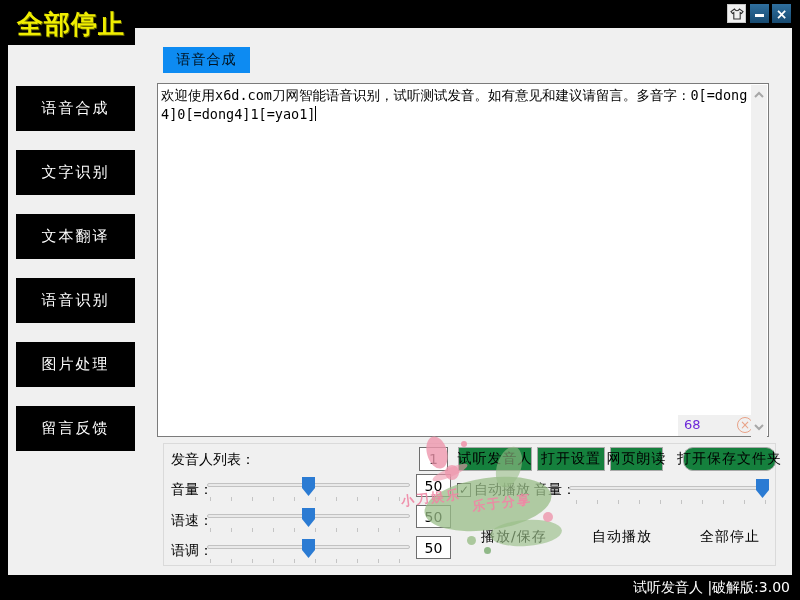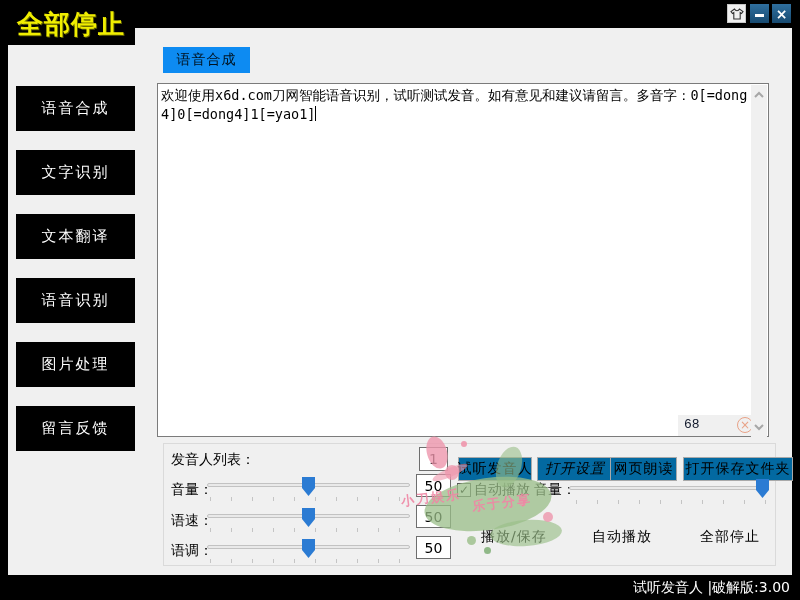--- a/index.html
+++ b/index.html
@@ -37,44 +37,44 @@
   
   .editor { left:157px; top:83px; width:612px; height:354px; background:#fff;
     border:1px solid #7b7b7b; }
   .editor-text { position:absolute; left:3px; top:2px; width:588px;
     font-family:"DejaVu Sans Mono","Liberation Mono",monospace;
     font-size:13.5px; line-height:19px; white-space:pre-wrap; word-break:break-all; }
   .caret { display:inline-block; width:1px; height:15px; background:#000; vertical-align:-2px; }
   .v-scrollbar { position:absolute; right:1px; top:1px; width:16px; height:352px; background:#f0f0f0; }
   .scroll-arrow { position:absolute; left:2px; width:12px; height:12px; }
   .char-strip { position:absolute; left:520px; top:331px; width:74px; height:21px; background:#f0f0f0; }
-  .char-count { position:absolute; left:6px; top:2px; font-size:13px; color:#0f172a;font-family:Liberation Mono, monospace; }
+  .char-count { position:absolute; left:6px; top:2px; font-size:13px; color:#6d28d9; }
   .clear-btn { position:absolute; left:579px; top:333px; width:16px; height:16px;
     border:1px solid #e8a287; border-radius:50%; color:#e8a287; font-size:12px;
     display:flex; align-items:center; justify-content:center; line-height:1; cursor:pointer; }
 
   
   .panel { left:163px; top:443px; width:613px; height:123px; background:#f0f0f0;
     border:1px solid #dadada; }
   .ctl-label { position:absolute; font-size:14px; color:#000; white-space:nowrap; }
   .voice-select { position:absolute; left:82px; top:4px; width:165px; height:22px;
     background:#fff; border:1px solid #7a7a7a; display:flex; align-items:center;
     padding:0 22px 0 6px; font-size:14px; cursor:pointer; }
   .select-arrow { position:absolute; right:6px; top:8px; }
   .num-input { position:absolute; left:255px; top:3px; width:29px; height:24px;
     border:1px solid #6e6e6e; background:#fff; text-align:center; font-size:14px;
     font-family:inherit; }
-  .p-btn { position:absolute; top:13px; height:24px; background:#0369a1;
+  .p-btn { position:absolute; top:3px; height:24px; background:#15803d;
     border:1px solid #a9a9a9; font-size:14px; font-family:inherit;
     display:flex; align-items:center; justify-content:center; cursor:pointer;
     white-space:nowrap; letter-spacing:1px; }
   .btn-preview { left:294px; width:74px; }
-  .btn-settings { left:373px; width:76px;font-style:italic; }
-  .btn-webread { left:446px; width:67px; }
-  .btn-folder { left:519px; width:110px; }
+  .btn-settings { left:373px; width:68px; }
+  .btn-webread { left:446px; width:53px; }
+  .btn-folder { left:519px; width:93px;border-radius:10px; }
 
   .slider-track { position:absolute; height:4px; background:#e9e9e9;
     border:1px solid #c2c2c2; border-radius:2px; }
   .slider-thumb { position:absolute; width:13px; height:19px; background:#2b7bd3;
     clip-path:polygon(0 0,100% 0,100% 58%,50% 100%,0 58%); cursor:pointer; }
   .ticks { position:absolute; height:4px;
     background:repeating-linear-gradient(90deg,#c4c4c4 0 1px,transparent 1px 21px); }
   .val-box { position:absolute; left:252px; width:35px; height:23px;
     border:1px solid #6e6e6e; background:#fff; text-align:center; font-size:14px;
     font-family:inherit; }

